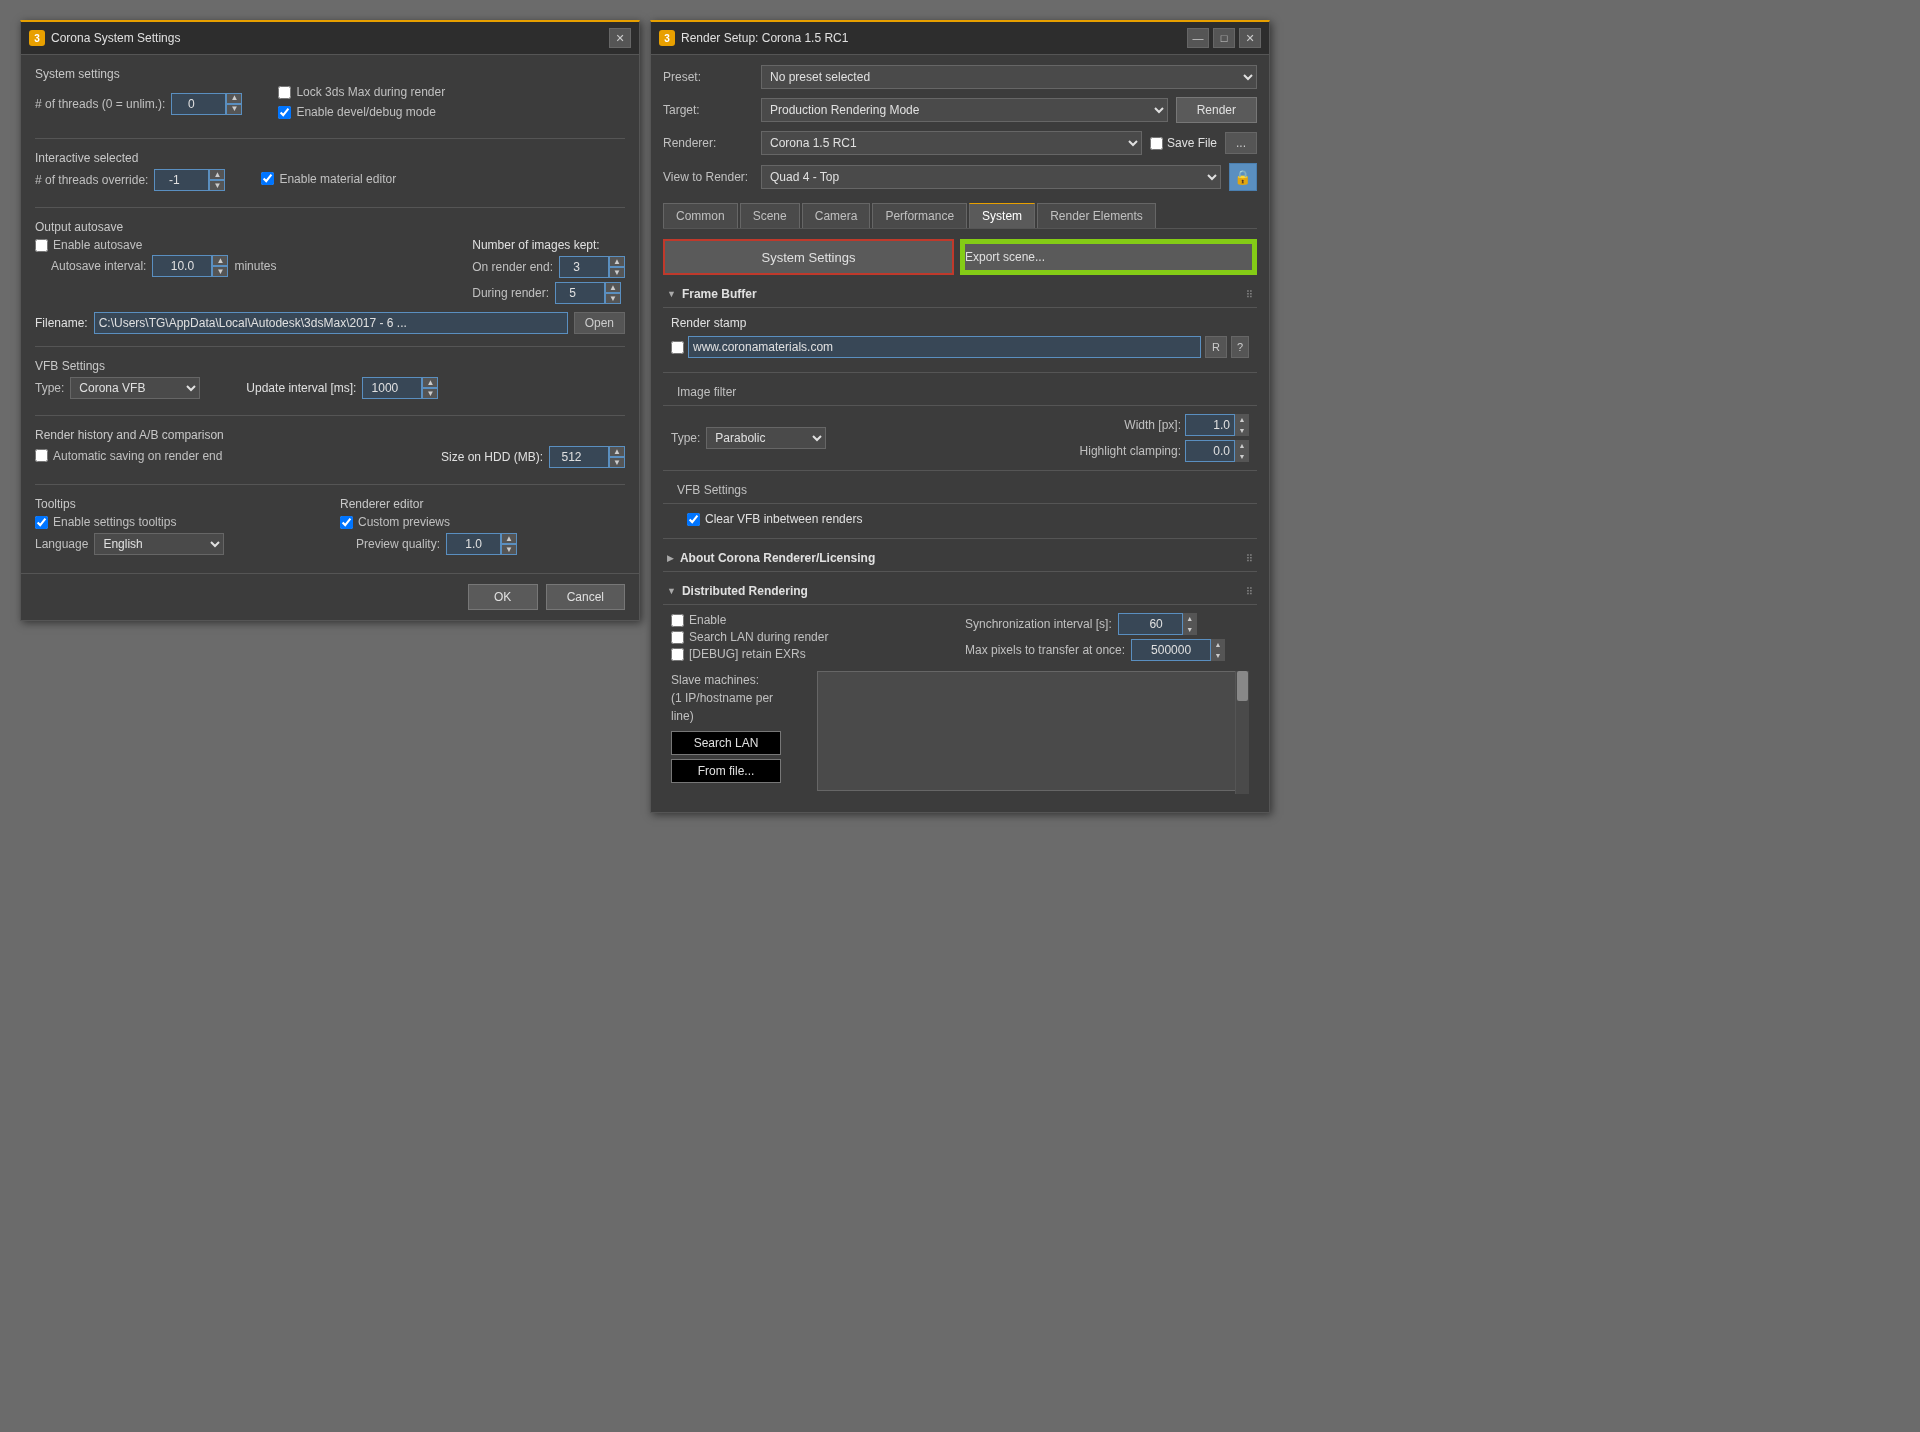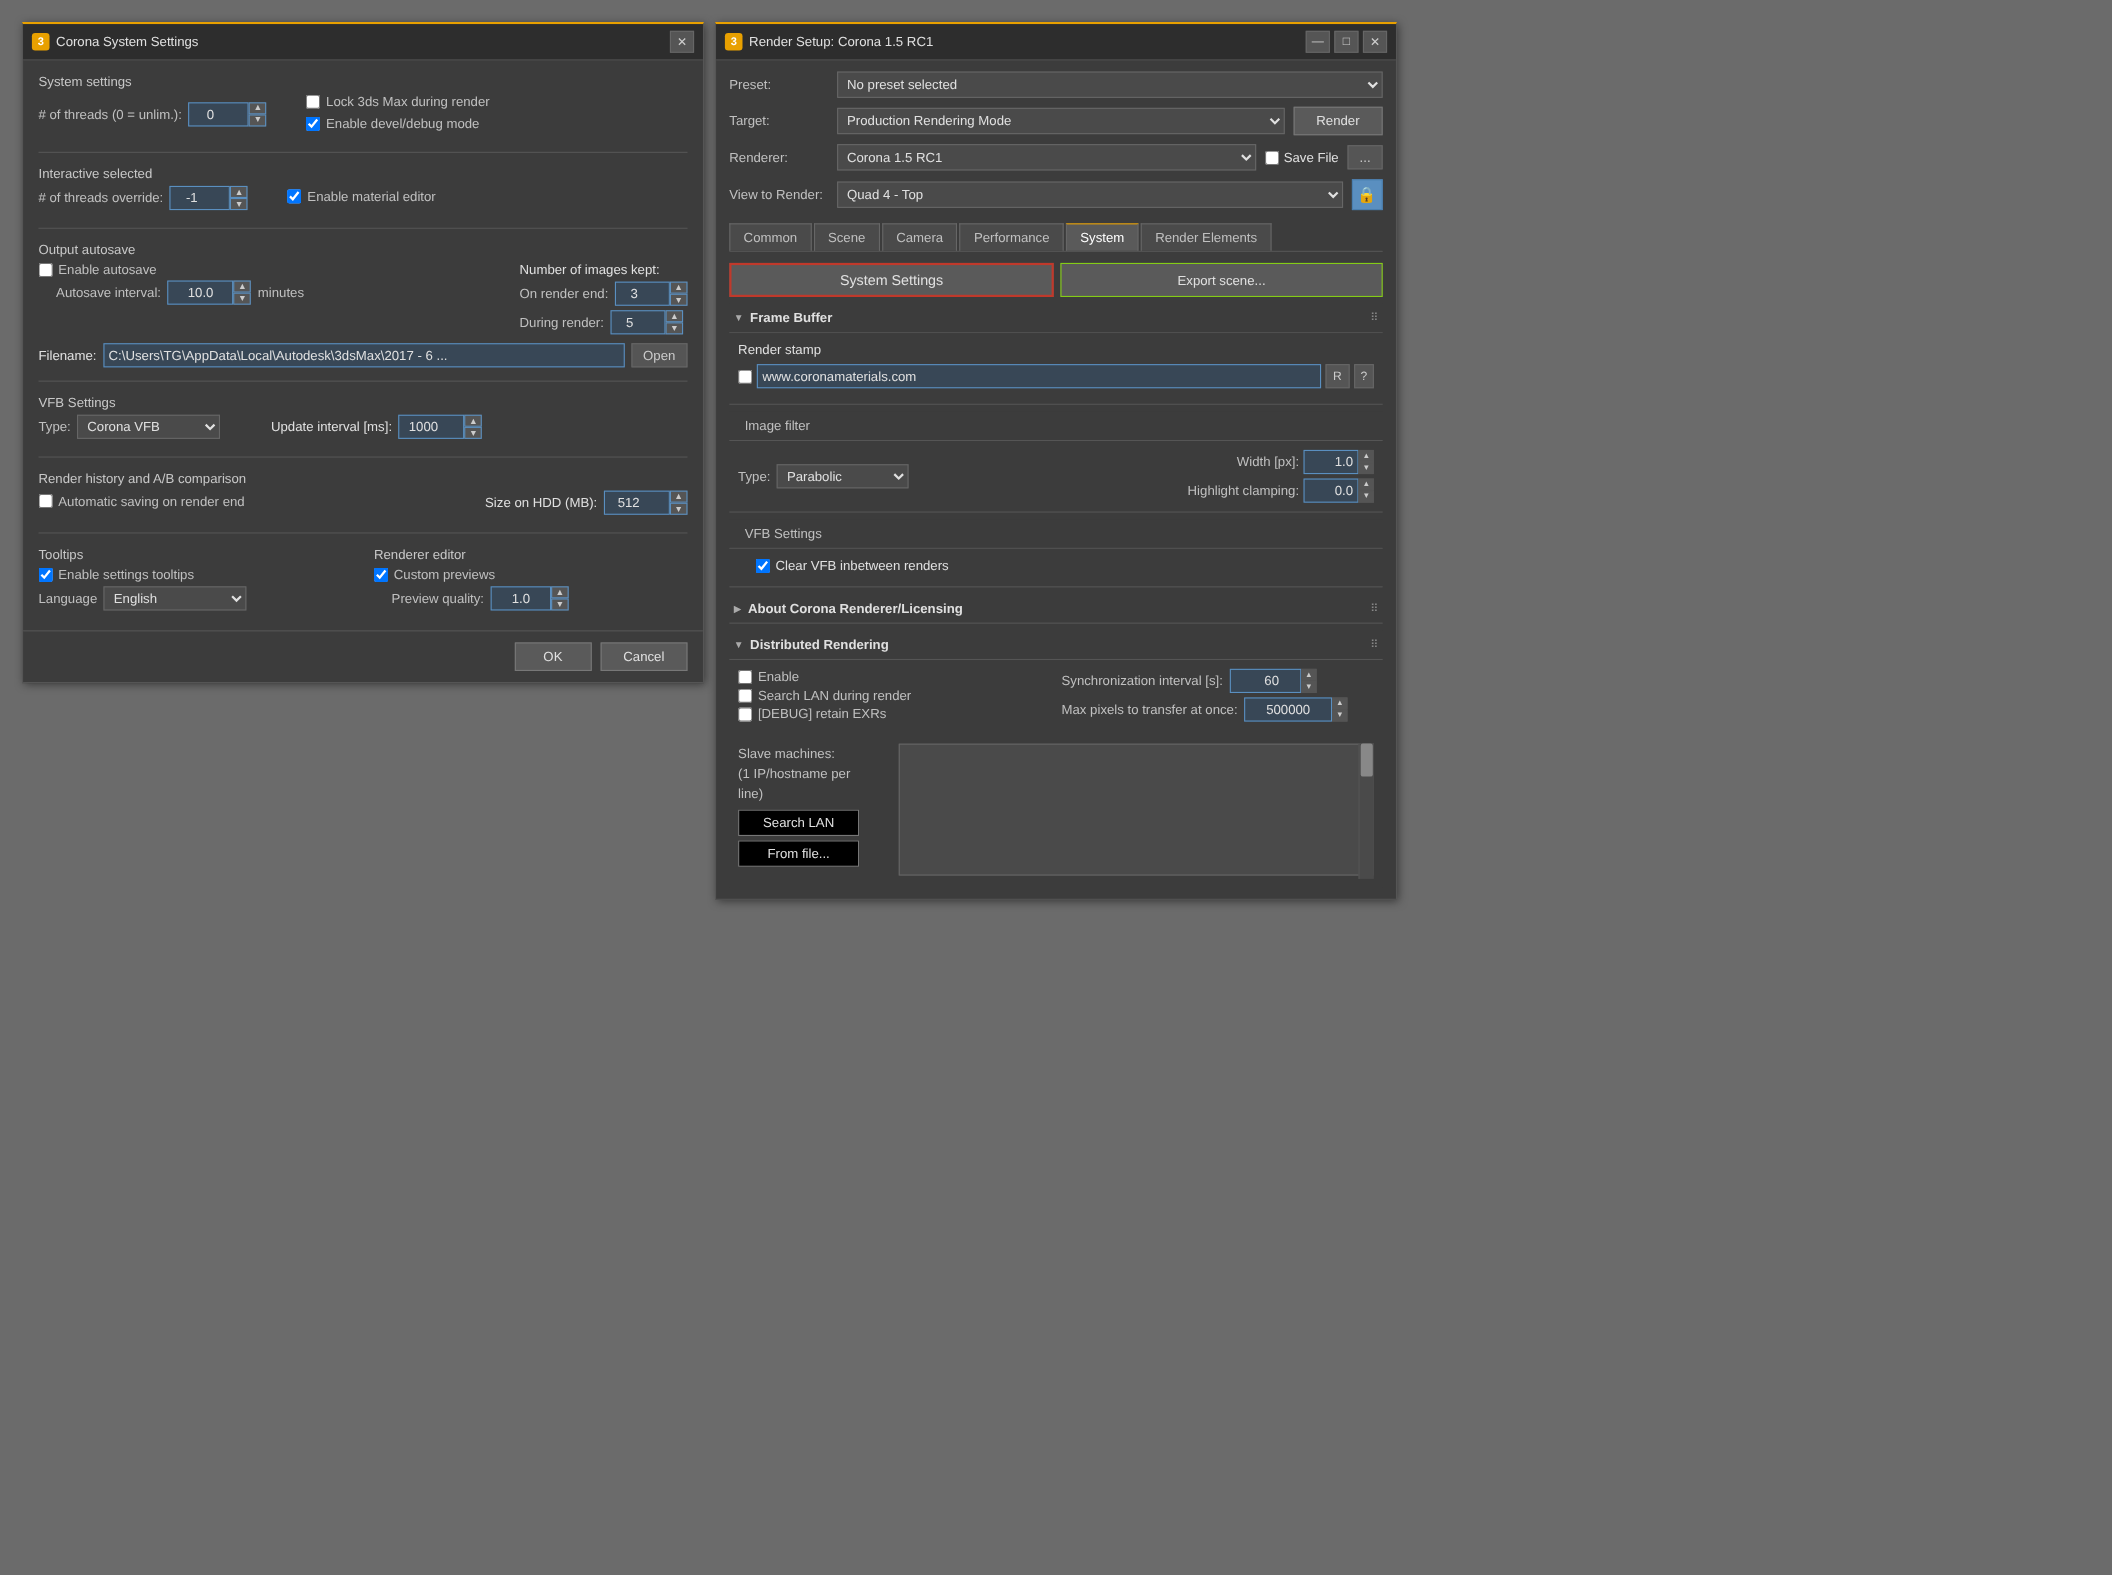--- a/index.html
+++ b/index.html
@@ -292,27 +292,27 @@
       border: 2px solid #c0392b;
       color: #e0e0e0;
       padding: 6px 0;
       font-size: 13px;
       cursor: pointer;
       flex: 1;
       text-align: center;
     }
     .export-btn {
       background: #5a5a5a;
-      border: 1px solid #84cc16;
+      border: 5px solid #84cc16;
       color: #e0e0e0;
       padding: 6px 0;
       font-size: 12px;
       cursor: pointer;
       flex: 1;
-      text-align: center;
+      text-align: left;
     }
 
     .section-header {
       display: flex;
       align-items: center;
       gap: 6px;
       padding: 6px 4px;
       background: #3c3c3c;
       cursor: pointer;
       border-bottom: 1px solid #555;
@@ -394,21 +394,21 @@
     .dist-right {
       flex: 1;
       min-width: 260px;
     }
     .dist-field-row {
       display: flex; align-items: center; gap: 6px; margin-bottom: 4px;
     }
     .dist-label { color: #c0c0c0; white-space: nowrap; }
 
     .slave-section {
-      margin-top: 16px;
+      margin-top: 6px;
       display: flex;
       gap: 16px;
     }
     .slave-left { width: 130px; flex-shrink: 0; }
     .slave-label { color: #c0c0c0; font-size: 12px; line-height: 1.5; }
     .slave-right { flex: 1; position: relative; }
     .slave-textarea {
       width: 100%;
       height: 120px;
       background: #4a4a4a;

